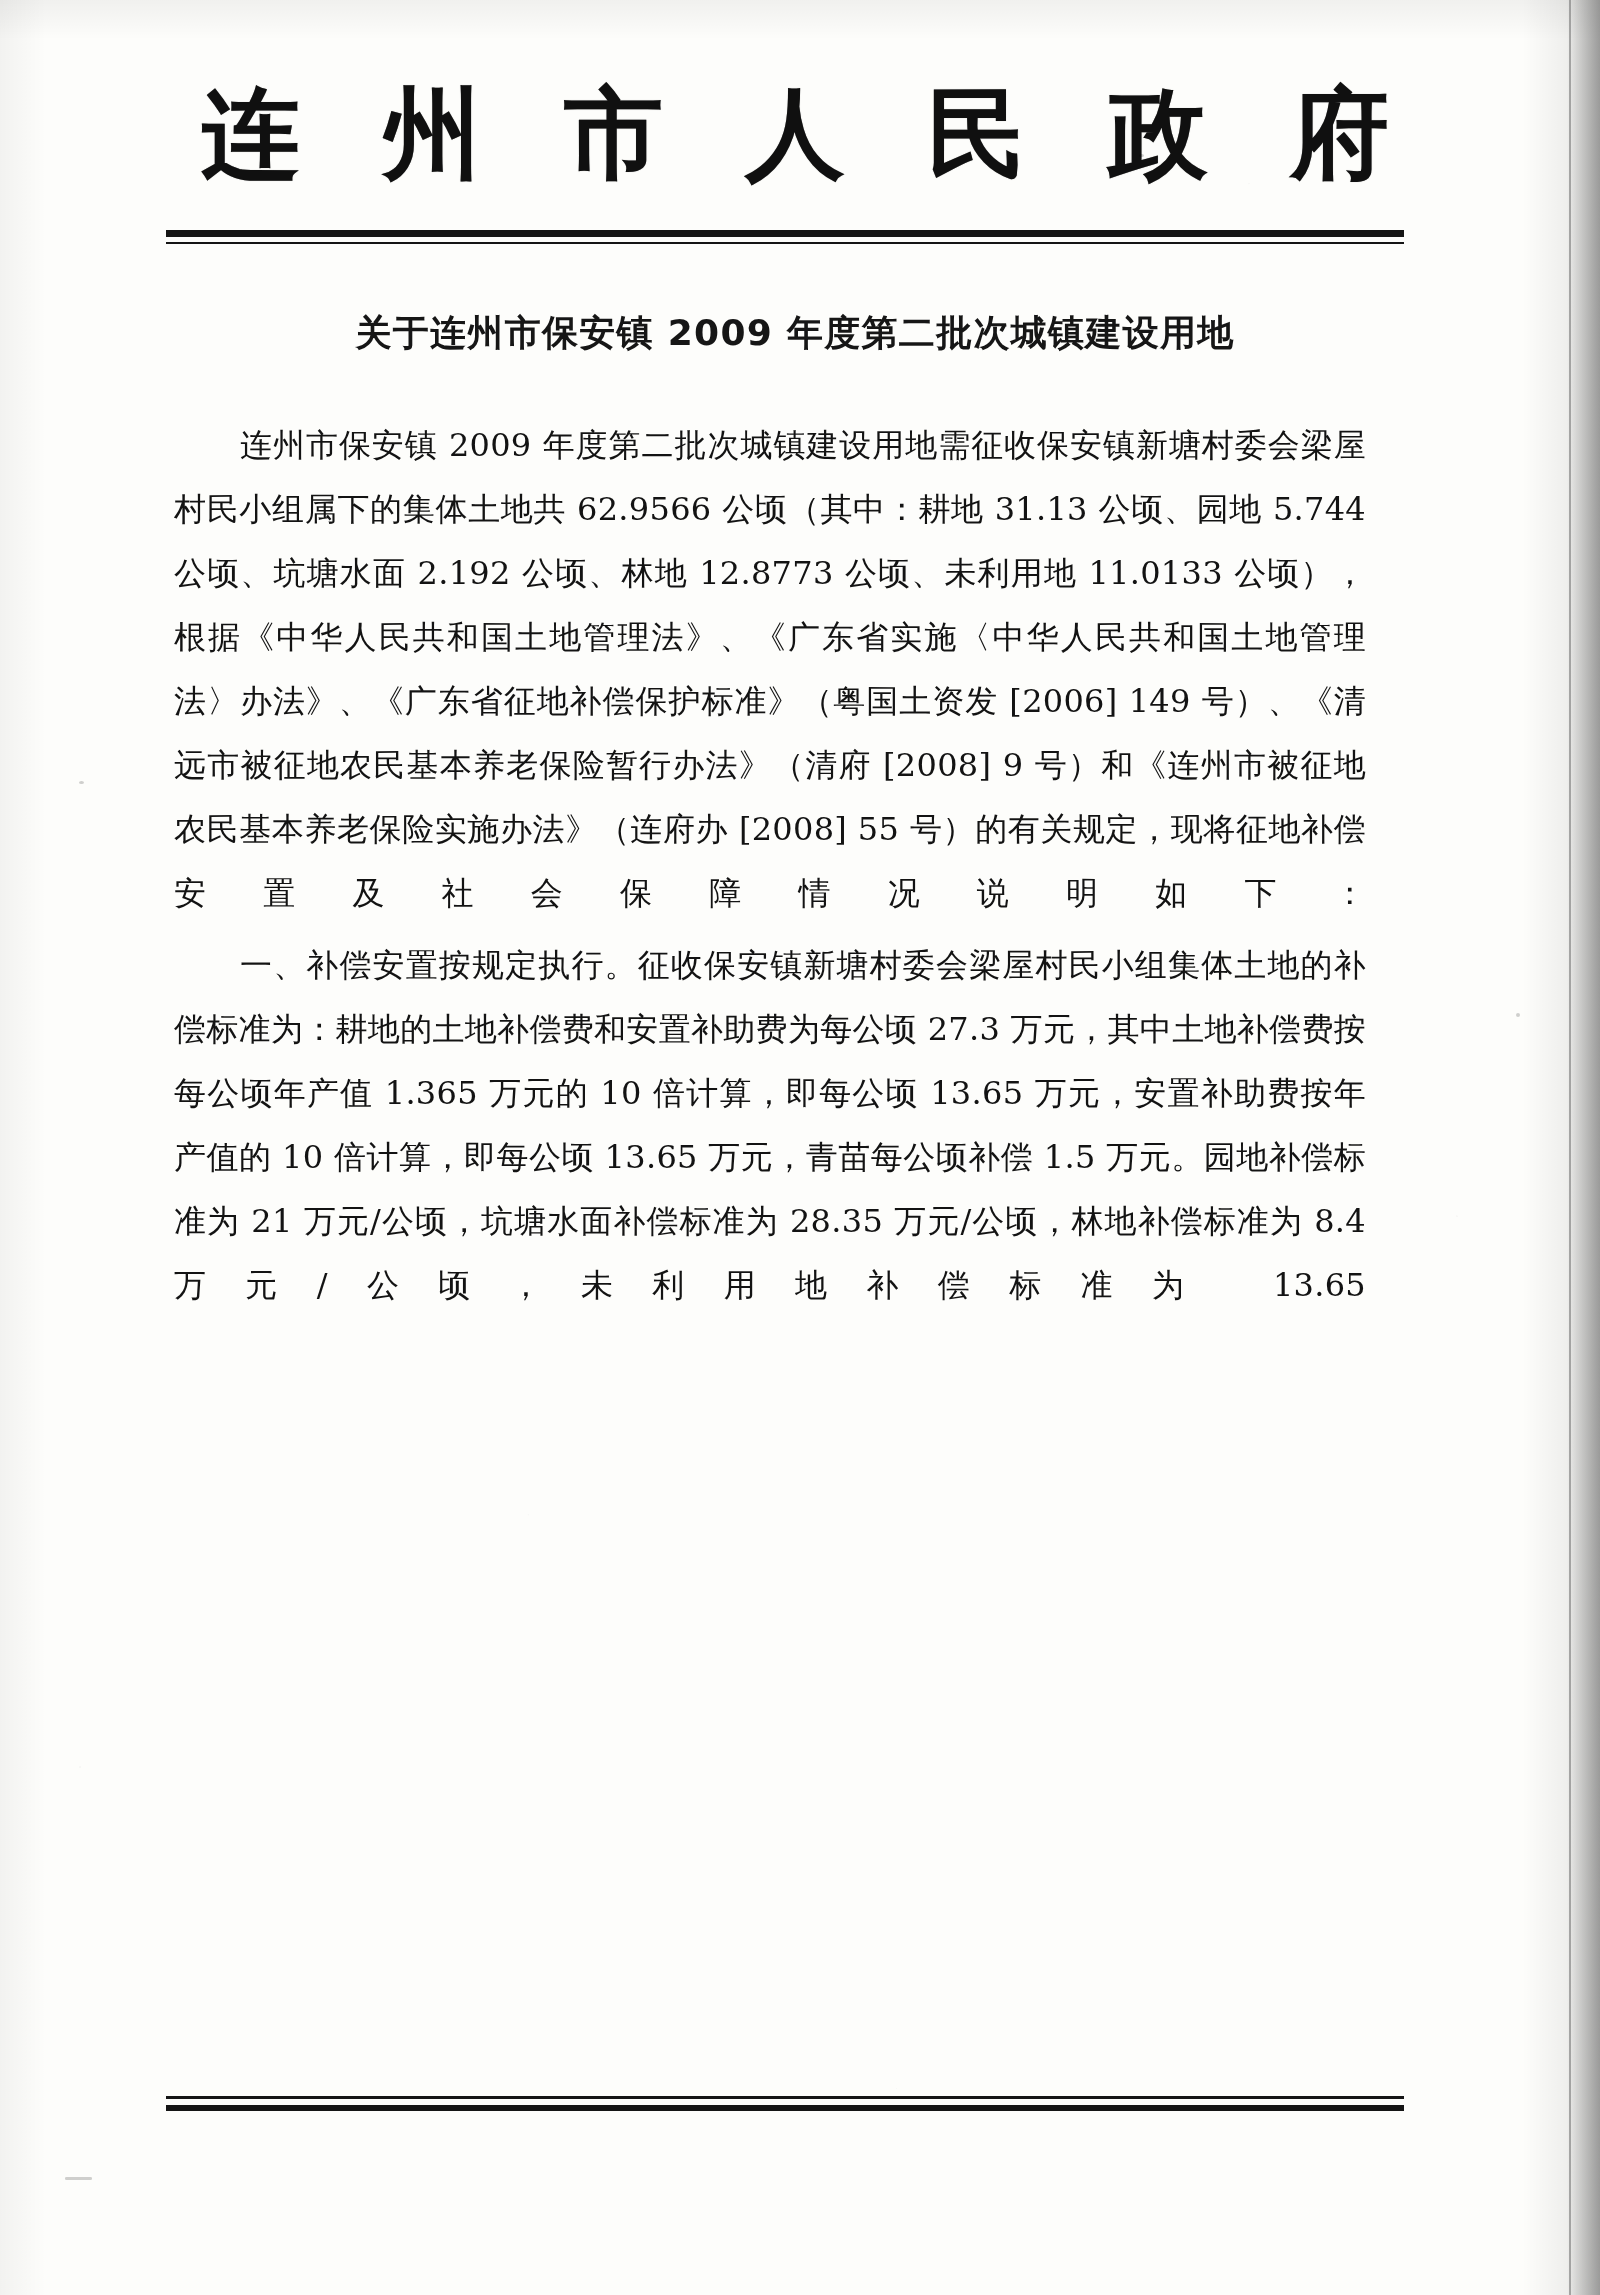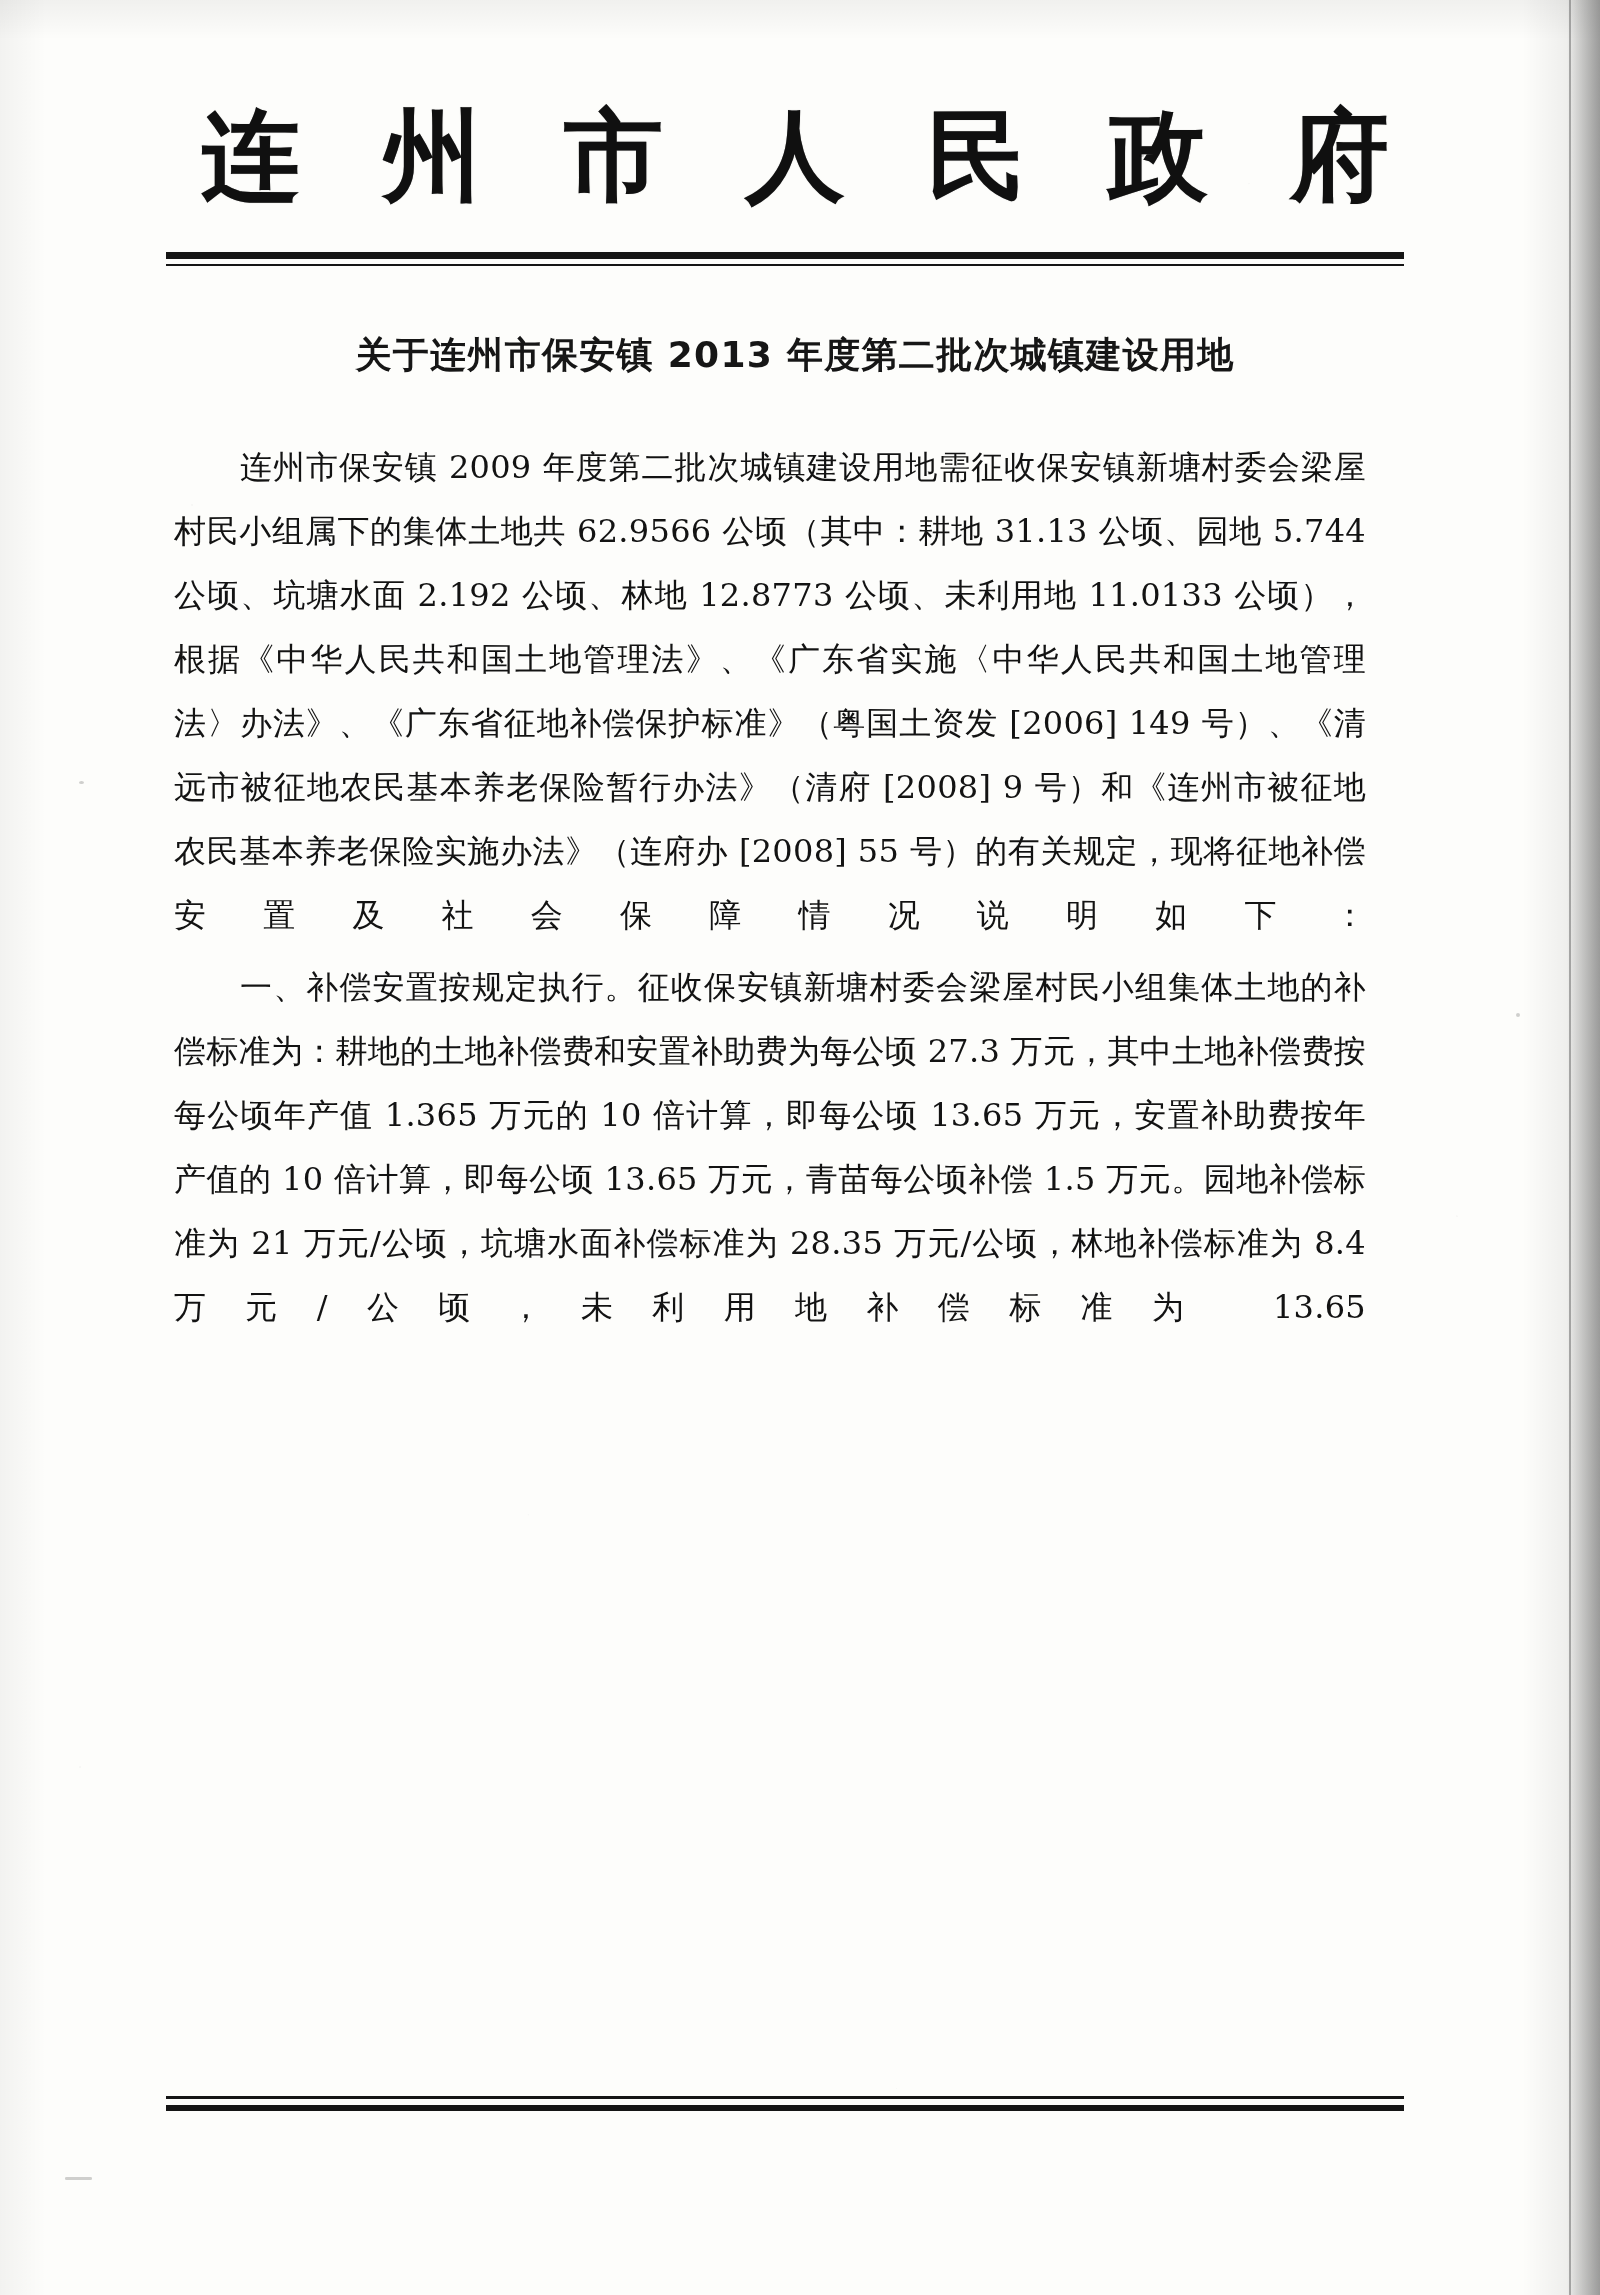--- a/index.html
+++ b/index.html
@@ -62,21 +62,21 @@
   #content {
     position: absolute;
     left: 166px;
     top: 0;
     width: 1258px;
     height: 100%;
   }
 
   
   .masthead {
-    margin-top: 104px;
+    margin-top: 82px;
     text-align: center;
     font-family: "DejaVu Serif", serif;
     font-weight: bold;
     font-size: 99px;
     line-height: 1.05;
     letter-spacing: 24px;
     text-indent: 24px;
     color: #101010;
     text-shadow: 0 0 0.7px rgba(0,0,0,0.5);
     white-space: nowrap;
@@ -169,21 +169,21 @@
 
     <div class="masthead">连 州 市 人 民 政 府</div>
 
     <div class="rule-double">
       <div class="thick"></div>
       <div class="gap"></div>
       <div class="thin"></div>
     </div>
 
     <div class="doc-title">
-      <span class="line">关于连州市保安镇 2013 年度第二批次城镇建设用地</span>
+      <span class="line">关于连州市保安镇 2009 年度第二批次城镇建设用地</span>
     </div>
 
     <div class="body-text">
       <p>连州市保安镇 2009 年度第二批次城镇建设用地需征收保安镇新塘村委会梁屋村民小组属下的集体土地共 62.9566 公顷（其中：耕地 31.13 公顷、园地 5.744 公顷、坑塘水面 2.192 公顷、林地 12.8773 公顷、未利用地 11.0133 公顷），根据《中华人民共和国土地管理法》、《广东省实施〈中华人民共和国土地管理法〉办法》、《广东省征地补偿保护标准》（粤国土资发 [2006] 149 号）、《清远市被征地农民基本养老保险暂行办法》（清府 [2008] 9 号）和《连州市被征地农民基本养老保险实施办法》（连府办 [2008] 55 号）的有关规定，现将征地补偿安置及社会保障情况说明如下：</p>
       <p class="last">一、补偿安置按规定执行。征收保安镇新塘村委会梁屋村民小组集体土地的补偿标准为：耕地的土地补偿费和安置补助费为每公顷 27.3 万元，其中土地补偿费按每公顷年产值 1.365 万元的 10 倍计算，即每公顷 13.65 万元，安置补助费按年产值的 10 倍计算，即每公顷 13.65 万元，青苗每公顷补偿 1.5 万元。园地补偿标准为 21 万元/公顷，坑塘水面补偿标准为 28.35 万元/公顷，林地补偿标准为 8.4 万元/公顷，未利用地补偿标准为 13.65</p>
     </div>
 
     <div class="rule-bottom">
       <div class="thin"></div>
       <div class="gap"></div>

